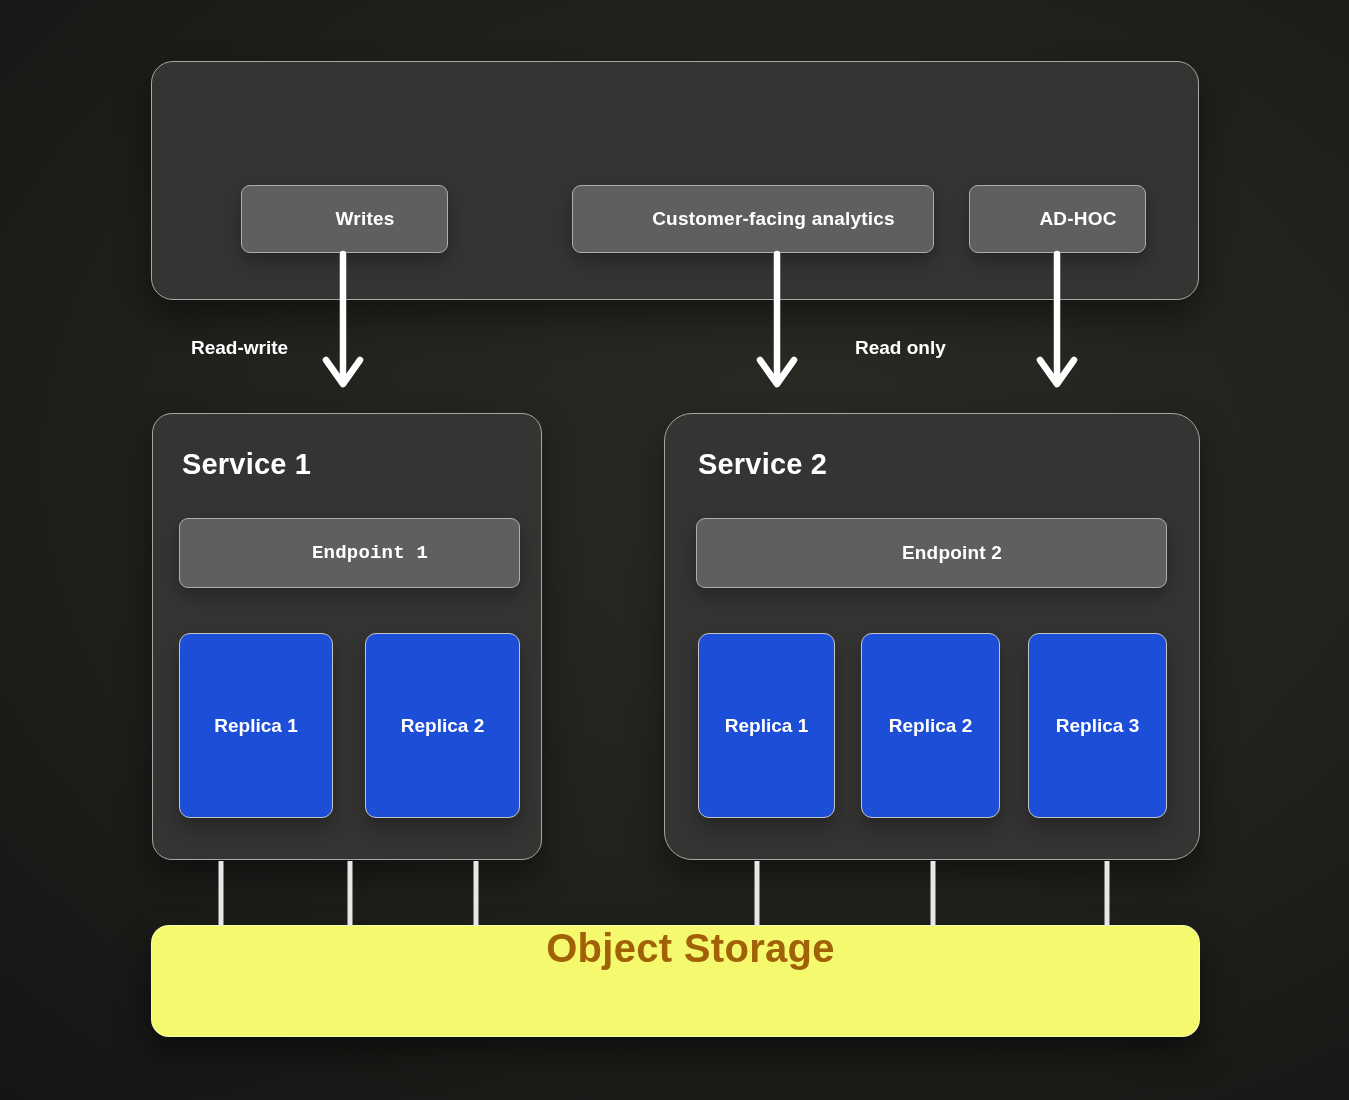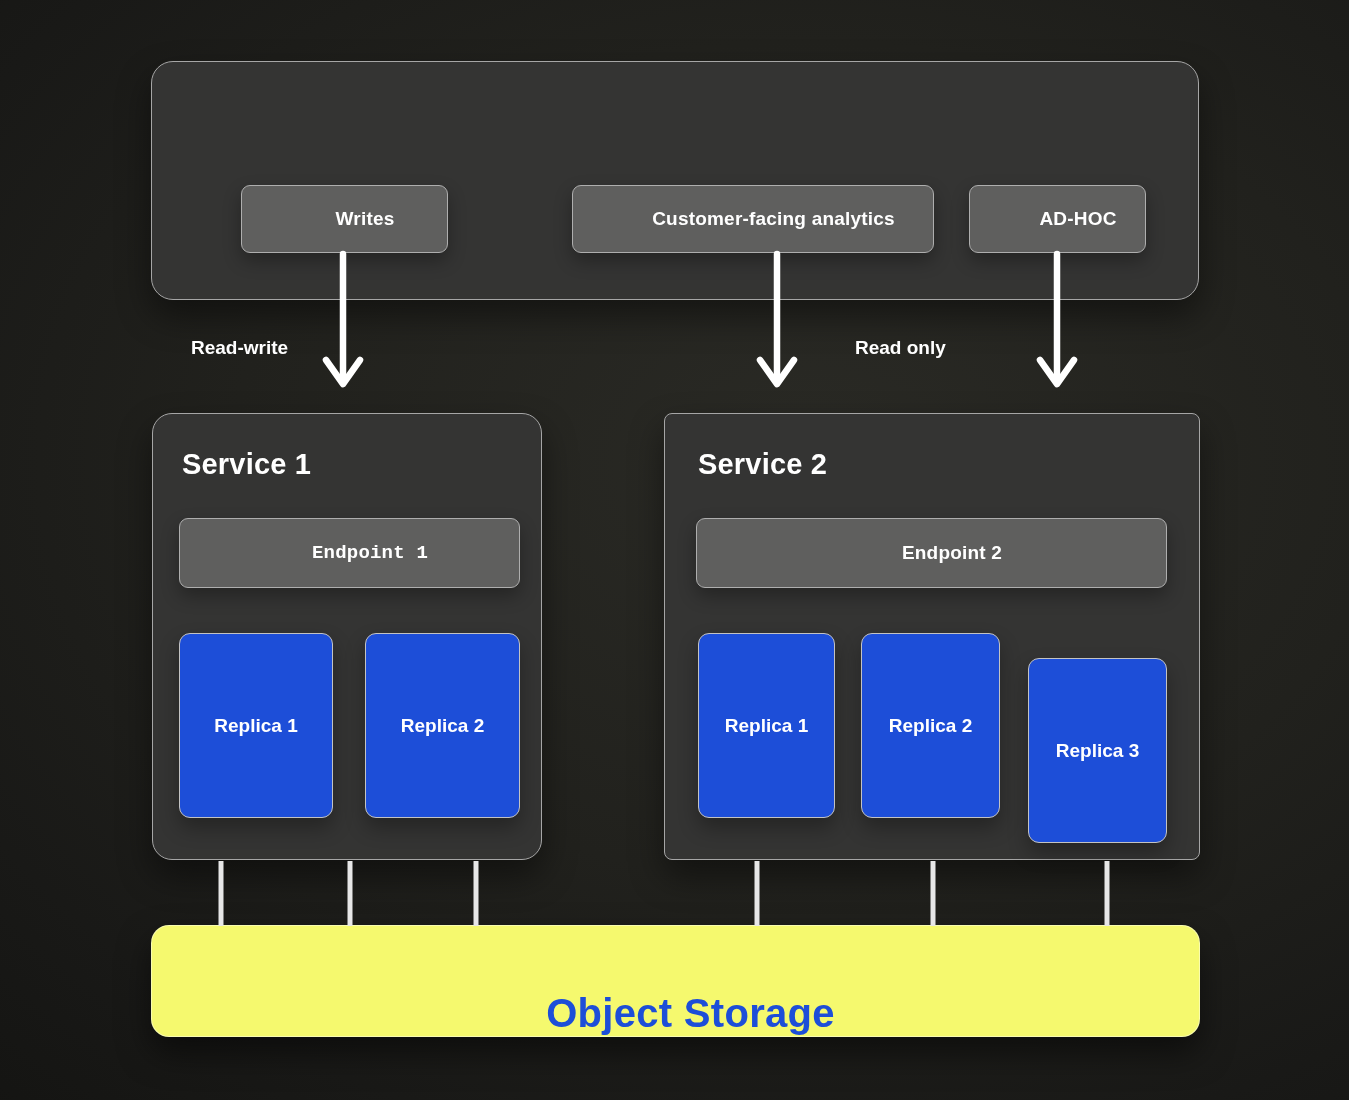--- a/index.html
+++ b/index.html
@@ -81,23 +81,23 @@
     position: absolute;
     left: 151px;
     top: 925px;
     width: 1049px;
     height: 112px;
     background: #f5f96e;
     border: 1px solid rgba(255,255,255,0.45);
     border-radius: 18px;
     box-sizing: border-box;
     display: flex;
-    align-items: flex-end;
+    align-items: flex-start;
     justify-content: center;
-    color: #1d4ed8;
+    color: #a16207;
     font-size: 40px;
     font-weight: 800;
     letter-spacing: 0.3px;
     box-shadow: 0 16px 32px rgba(0,0,0,0.5);
     padding-left: 30px;
   }
   .overlay-svg {
     position: absolute;
     left: 0;
     top: 0;
@@ -119,26 +119,26 @@
   <div class="edge-label" style="left:183px; top:337px;margin-left:8px;">Read-write</div>
   <div class="edge-label" style="left:855px; top:337px;">Read only</div>
 
   <div class="panel" style="left:152px; top:413px; width:390px; height:447px; border-radius:20px;">
     <div class="service-title" style="left:29px; top:34px;">Service 1</div>
     <div class="pill" style="left:26px; top:104px; width:341px; height:70px;font-family:Liberation Mono, monospace;">Endpoint 1</div>
     <div class="replica" style="left:26px; top:219px; width:154px; height:185px;">Replica 1</div>
     <div class="replica" style="left:212px; top:219px; width:155px; height:185px;">Replica 2</div>
   </div>
 
-  <div class="panel" style="left:664px; top:413px; width:536px; height:447px; border-radius:8px;">
+  <div class="panel" style="left:664px; top:413px; width:536px; height:447px; border-radius:28px;">
     <div class="service-title" style="left:33px; top:34px;">Service 2</div>
     <div class="pill" style="left:31px; top:104px; width:471px; height:70px;">Endpoint 2</div>
     <div class="replica" style="left:33px; top:219px; width:137px; height:185px;">Replica 1</div>
     <div class="replica" style="left:196px; top:219px; width:139px; height:185px;">Replica 2</div>
-    <div class="replica" style="left:363px; top:219px; width:139px; height:185px;margin-top:25px;">Replica 3</div>
+    <div class="replica" style="left:363px; top:219px; width:139px; height:185px;">Replica 3</div>
   </div>
 
   <div class="storage">
     <span>Object Storage</span>
   </div>
 
   <svg class="overlay-svg" width="1349" height="1100" viewBox="0 0 1349 1100">
 
     <g stroke="#ffffff" stroke-width="6.5" fill="none" stroke-linecap="round" stroke-linejoin="round">
       <path d="M343 254 L343 379"></path>

